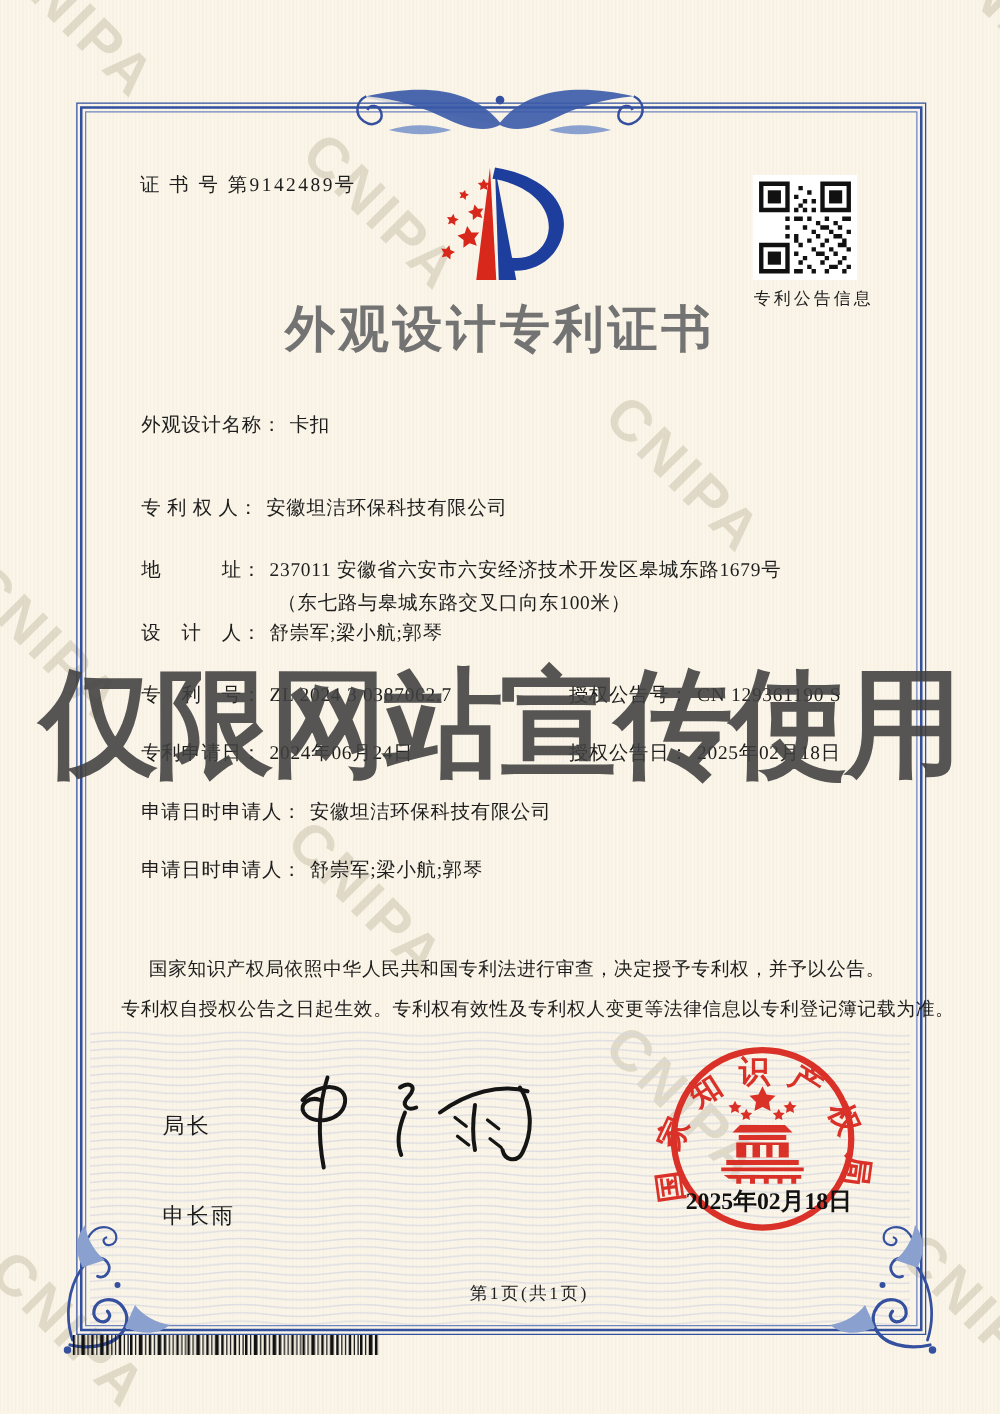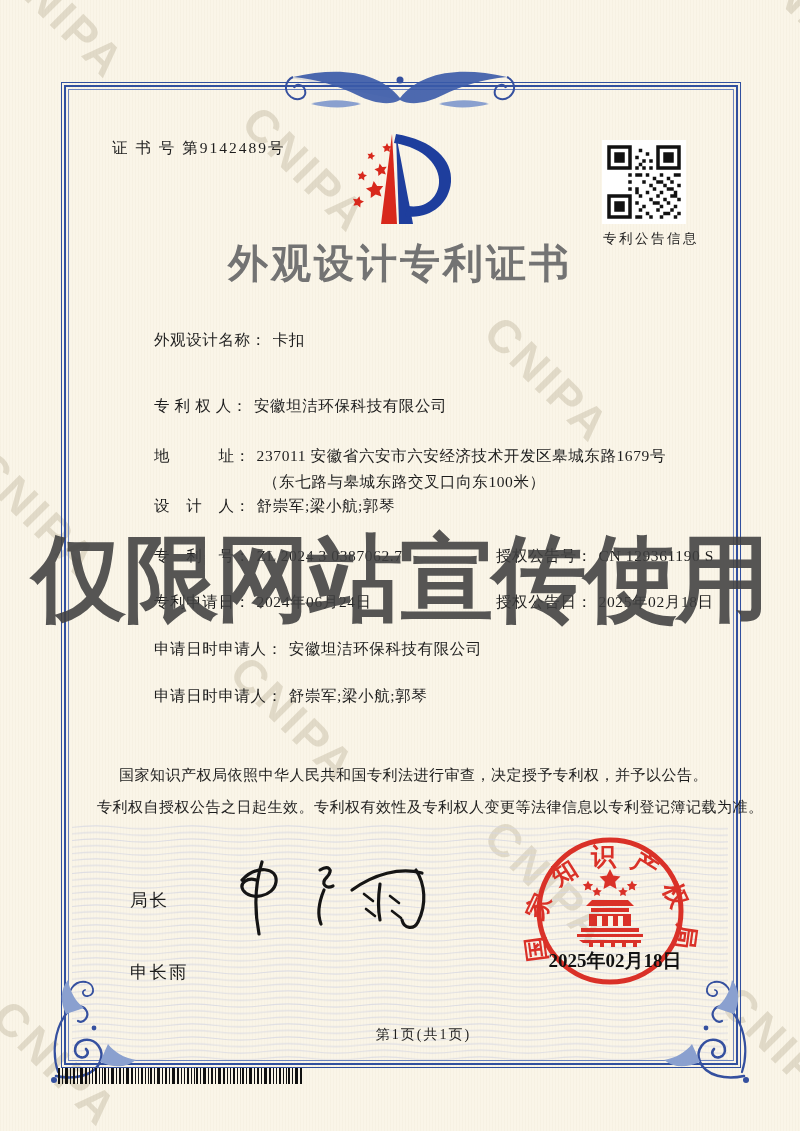--- a/index.html
+++ b/index.html
@@ -21,21 +21,21 @@
   .frame{position:absolute;left:64px;right:62px;top:85px;bottom:66px;z-index:5;
     border:2px solid #31509f;}
   .frame::before{content:"";position:absolute;inset:-5px;border:1px solid #31509f;}
   .frame::after{content:"";position:absolute;inset:2px;border:1px solid #6d84bf;}
   .ornament{position:absolute;z-index:6;}
   
   .abs{position:absolute;white-space:nowrap;z-index:10;}
   .cert-no{left:112px;top:138px;font-size:15.5px;letter-spacing:2px;}
   .title{left:0;right:0;top:236px;text-align:center;font-size:40px;font-weight:700;
     letter-spacing:3px;color:#737373;}
-  .row{font-size:15.5px;letter-spacing:.6px;margin-left:41px;}
+  .row{font-size:15.5px;letter-spacing:.6px;}
   .row .lbl{color:#1d1d1d;}
   .row .val{margin-left:6px;}
   .qr-caption{left:596px;top:230px;width:110px;text-align:center;font-size:13.5px;letter-spacing:2.5px;}
   .stmt{font-size:15px;letter-spacing:.5px;}
   .sig-label{font-family:"Liberation Sans","DejaVu Sans",sans-serif;font-weight:500;
     font-size:17.5px;letter-spacing:2px;margin-left:17px;}
   .seal-date{left:540px;top:948px;width:150px;text-align:center;z-index:22;
     font-size:19px;font-weight:700;color:#111;}
   .footer-page{left:0;right:0;top:1026px;text-align:center;font-size:14px;letter-spacing:2px;margin-left:47px;}
   .banner{position:absolute;left:0;right:0;top:516px;z-index:60;text-align:center;

